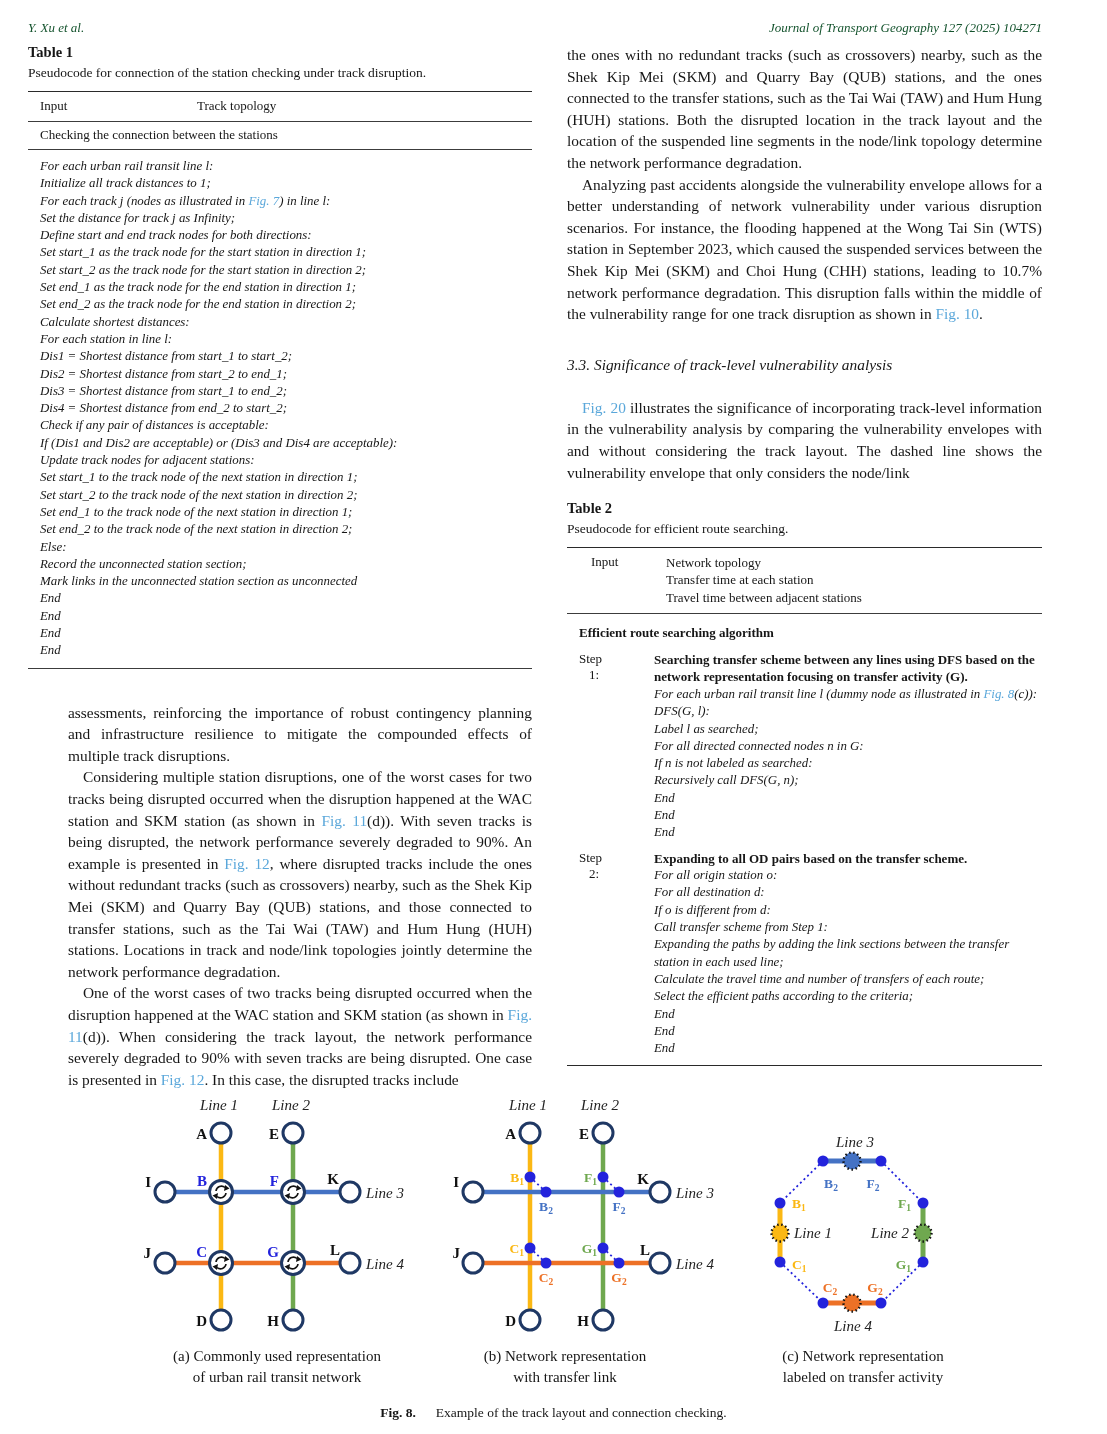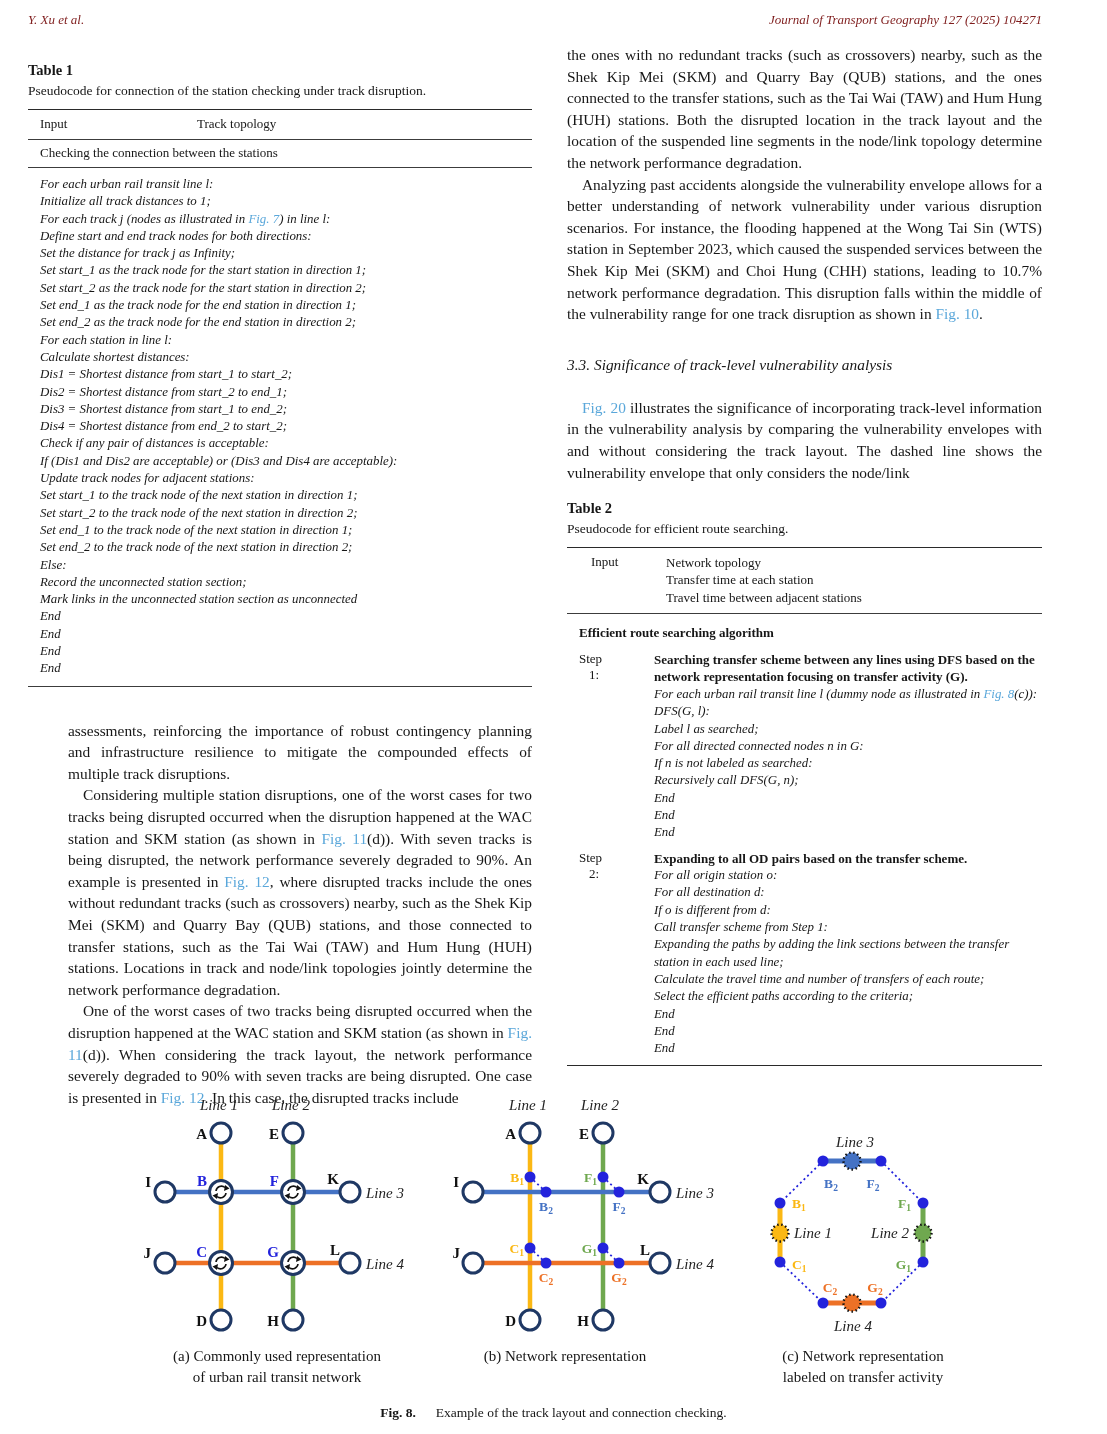--- a/index.html
+++ b/index.html
@@ -1,22 +1,22 @@
 <!DOCTYPE html>
 <html style="--line1: #FBB814; --line2: #6FA84F; --line3: #4472C4; --line4: #ED7126; --navy: #1F3864; --dot: #2323DC; --link: #5AA7DA;"><head>
 <meta charset="utf-8">
 <style>
   html,body{margin:0;padding:0;background:#ffffff;}
   .page{position:relative;width:1107px;height:1434px;background:#fff;
         font-family:"Liberation Serif",serif;color:#161616;overflow:hidden;}
-  .hdr{position:absolute;top:12px;font-style:italic;font-size:13px;color:#7f1d1d;}
+  .hdr{position:absolute;top:20px;font-style:italic;font-size:13px;color:#14532d;}
   .hdr-left{left:28px;}
   .hdr-right{right:65px;}
   .col{position:absolute;}
-  .col-left{left:28px;top:62px;width:504px;}
+  .col-left{left:28px;top:44px;width:504px;}
   .col-right{left:567px;top:44px;width:475px;}
   .tbl-label{font-weight:bold;font-size:14.5px;margin:0 0 4px 0;}
   .tbl-caption{font-size:13.5px;margin:0 0 10px 0;}
   .rule{border-top:1px solid #3c3c3c;}
   .rule.thick{border-top:1.4px solid #2a2a2a;}
   .t-head{display:flex;font-size:13px;padding:6px 0 7px 12px;}
   .t-head .c1{width:62px;flex:none;}
   .t1-head .c1{width:157px;flex:none;}
   .t-sub{font-size:13px;padding:5px 0 6px 12px;}
   .codeblock{font-style:italic;font-size:12.9px;line-height:17.3px;padding:8px 0 8px 12px;}
@@ -79,28 +79,28 @@
         <span class="c1">Input</span>
         <span class="c2">Track topology</span>
       </div>
       <div class="rule"></div>
       <div class="t-sub">Checking the connection between the stations</div>
       <div class="rule"></div>
       <div class="codeblock">
           <div class="code-line">For each urban rail transit line l:</div>
           <div class="code-line">Initialize all track distances to 1;</div>
           <div class="code-line">For each track j (nodes as illustrated in <span class="flink">Fig. 7</span>) in line l:</div>
+          <div class="code-line">Set the distance for track j as Infinity;</div>
           <div class="code-line">Define start and end track nodes for both directions:</div>
-          <div class="code-line">Set the distance for track j as Infinity;</div>
           <div class="code-line">Set start_1 as the track node for the start station in direction 1;</div>
           <div class="code-line">Set start_2 as the track node for the start station in direction 2;</div>
           <div class="code-line">Set end_1 as the track node for the end station in direction 1;</div>
           <div class="code-line">Set end_2 as the track node for the end station in direction 2;</div>
+          <div class="code-line">Calculate shortest distances:</div>
           <div class="code-line">For each station in line l:</div>
-          <div class="code-line">Calculate shortest distances:</div>
           <div class="code-line">Dis1 = Shortest distance from start_1 to start_2;</div>
           <div class="code-line">Dis2 = Shortest distance from start_2 to end_1;</div>
           <div class="code-line">Dis3 = Shortest distance from start_1 to end_2;</div>
           <div class="code-line">Dis4 = Shortest distance from end_2 to start_2;</div>
           <div class="code-line">Check if any pair of distances is acceptable:</div>
           <div class="code-line">If (Dis1 and Dis2 are acceptable) or (Dis3 and Dis4 are acceptable):</div>
           <div class="code-line">Update track nodes for adjacent stations:</div>
           <div class="code-line">Set start_1 to the track node of the next station in direction 1;</div>
           <div class="code-line">Set start_2 to the track node of the next station in direction 2;</div>
           <div class="code-line">Set end_1 to the track node of the next station in direction 1;</div>
@@ -318,20 +318,21 @@
       <text class="sublab o" x="875" y="207" text-anchor="middle"><tspan>G</tspan><tspan class="subscript" dy="3">2</tspan></text>
     </g>
   </svg>
 
   <div class="subcap subcap-a">
     <div>(a) Commonly used representation</div>
       <div>of urban rail transit network</div>
   </div>
   <div class="subcap subcap-b">
     <div>(b) Network representation</div>
+      <div>with transfer link</div>
   </div>
   <div class="subcap subcap-c">
     <div>(c) Network representation</div>
       <div>labeled on transfer activity</div>
   </div>
   <div class="maincap">
     <b>Fig. 8.</b><span>Example of the track layout and connection checking.</span>
   </div>
 
 </div>

